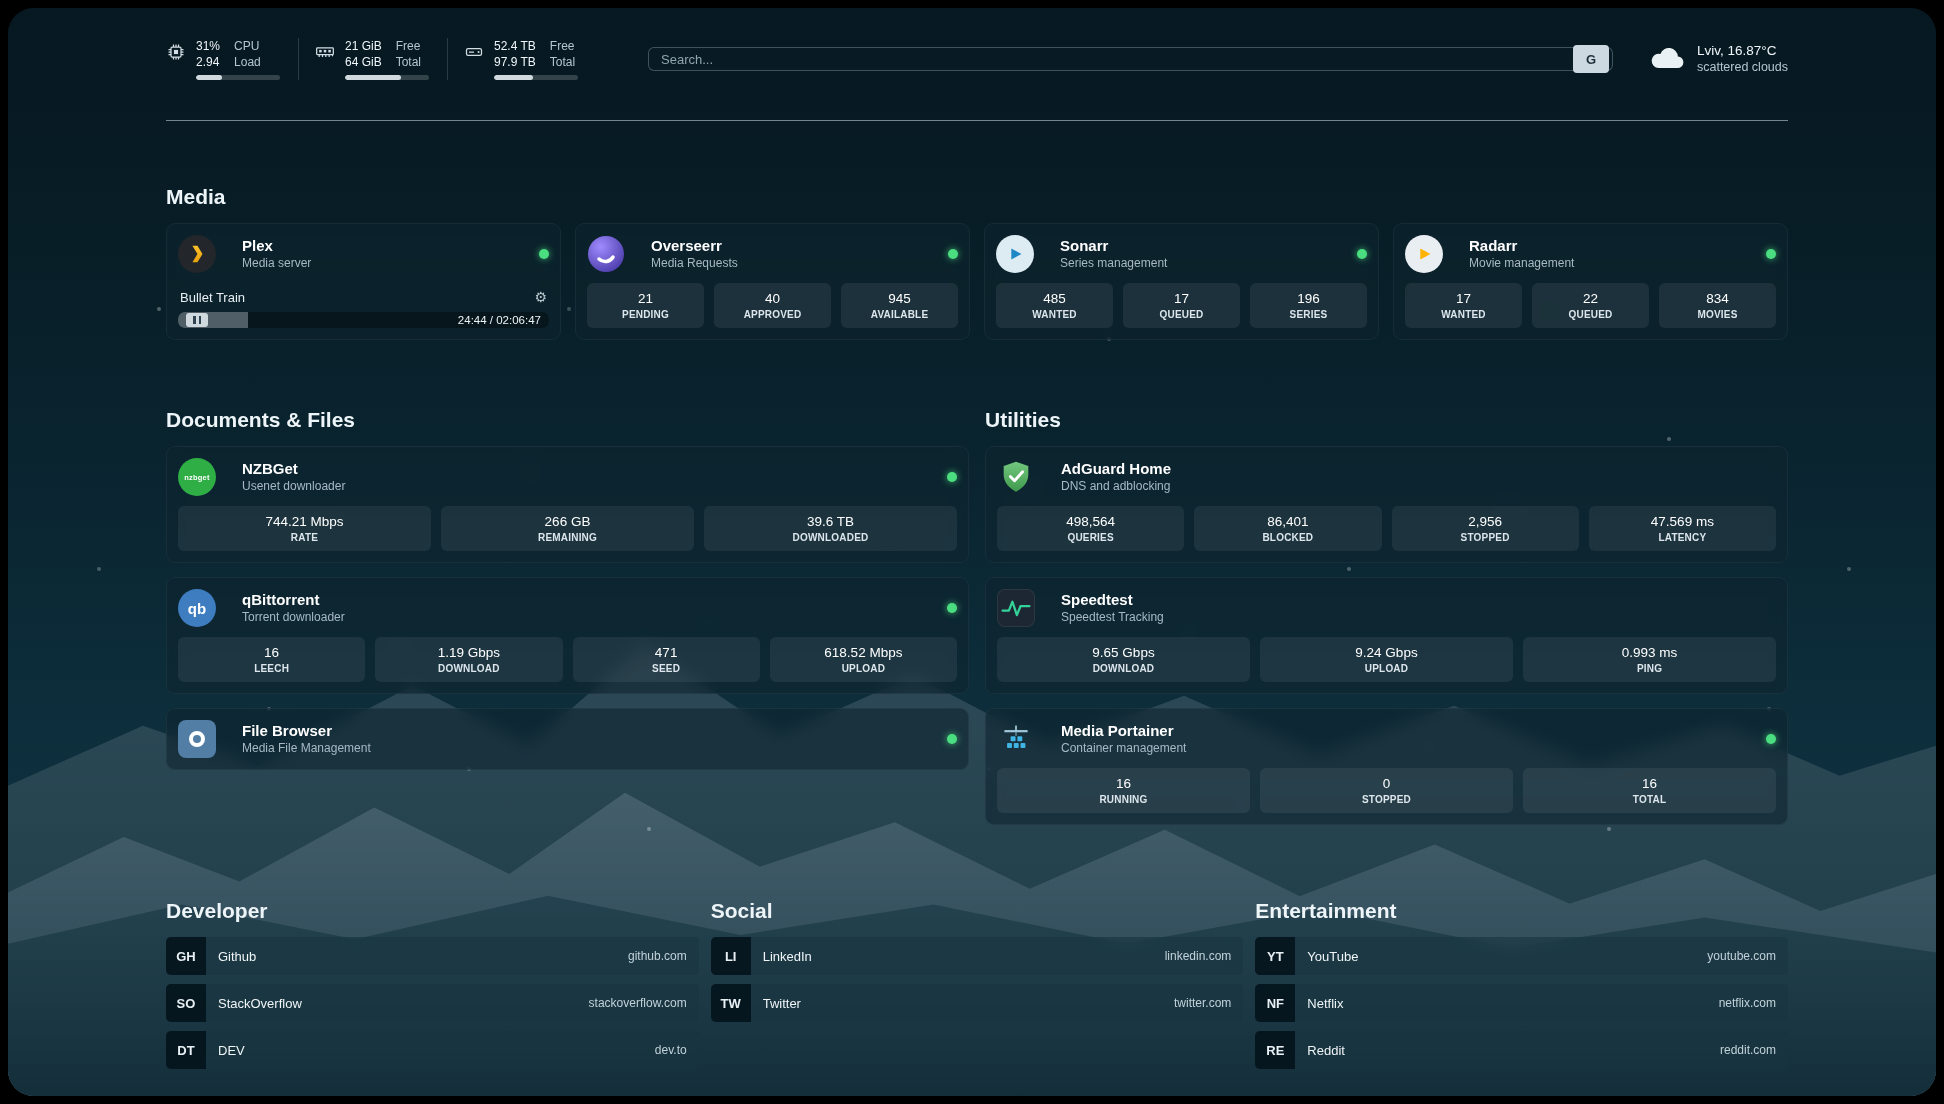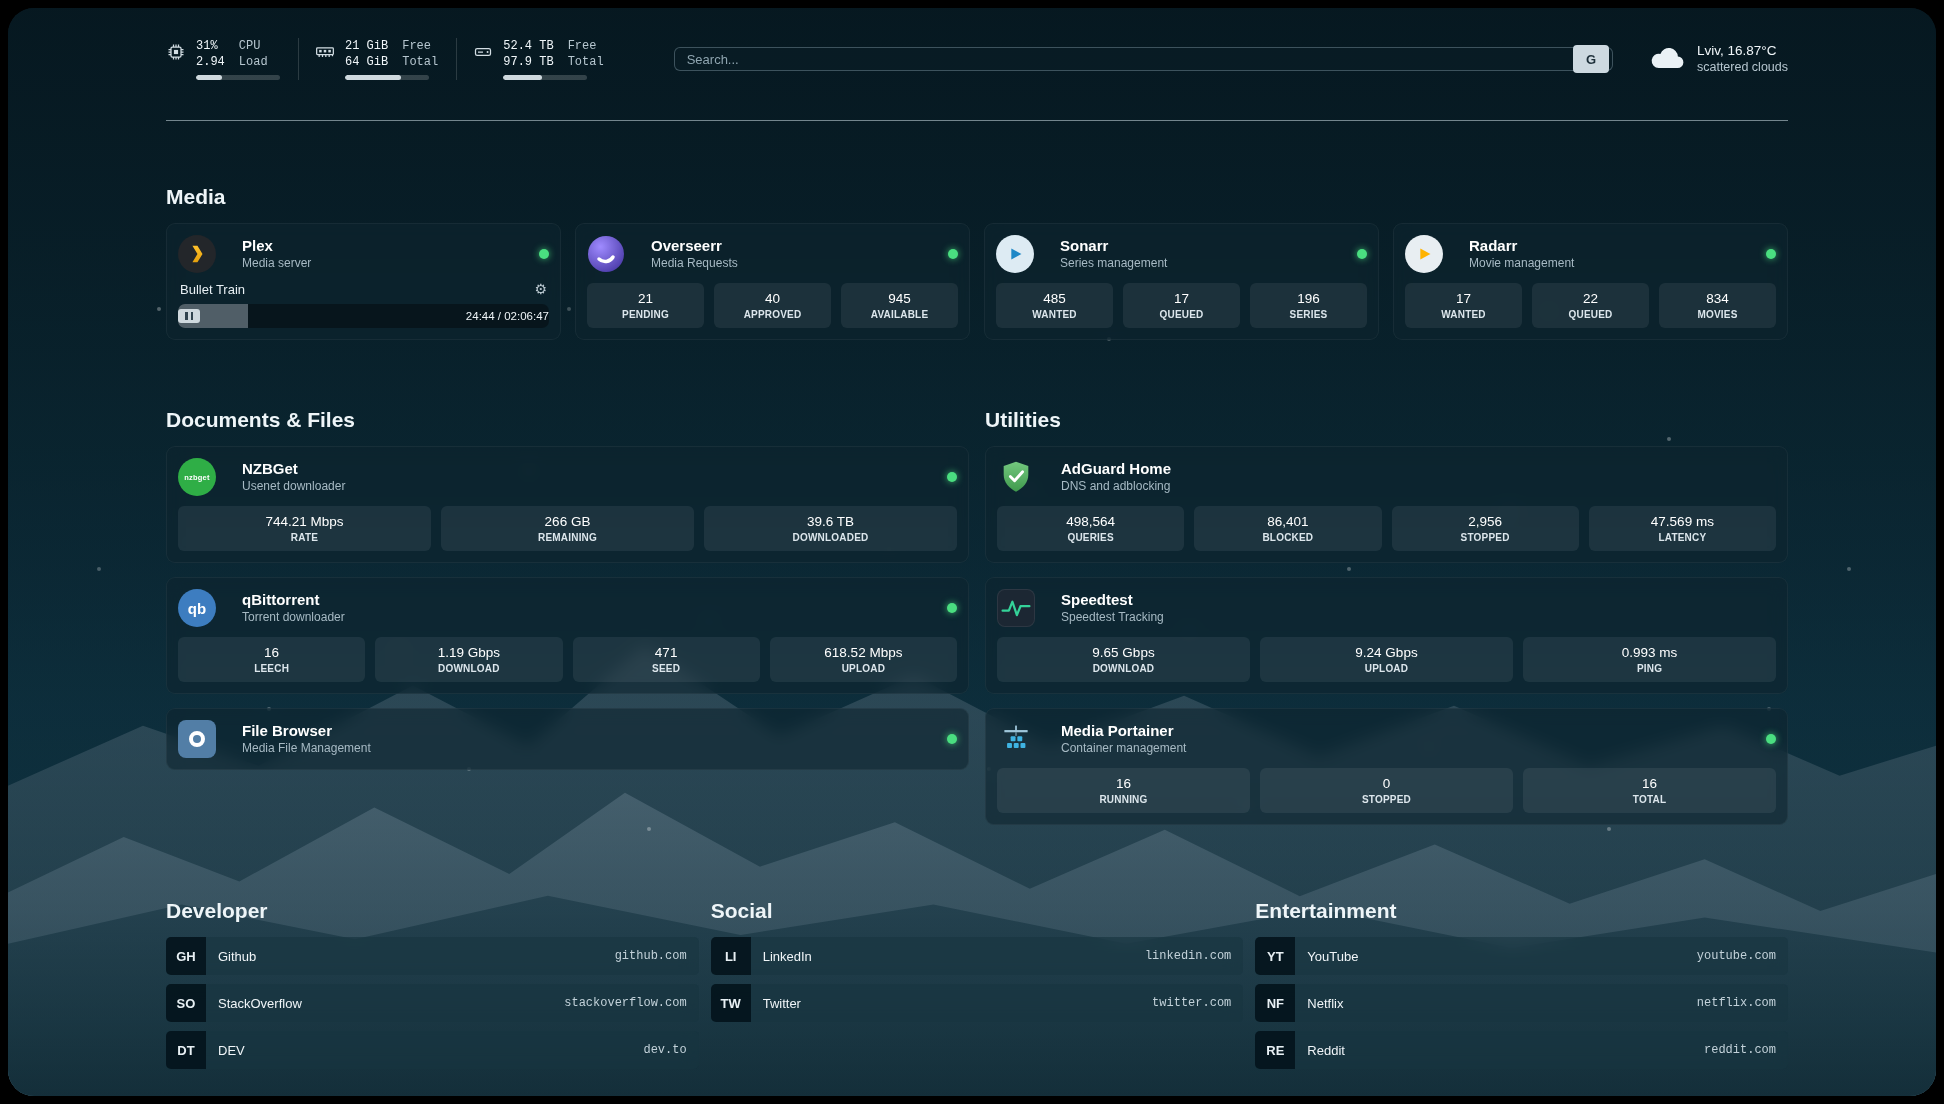--- a/index.html
+++ b/index.html
@@ -33,21 +33,21 @@
 
   .content { position:absolute; inset:0; z-index:3; padding:30px 148px 0 158px; }
 
   
   .topbar { display:flex; align-items:center; }
   .sysstats { display:flex; align-items:center; }
   .statgroup { display:flex; align-items:flex-start; gap:10px; padding:0 18px 0 0; margin-right:16px;
                border-right:1px solid rgba(255,255,255,.15); }
   .statgroup:first-child { padding-left:0; }
   .sysicon { margin-top:4px; display:flex; }
-  .statbody { display:flex; flex-direction:column;font-family:Liberation Mono, monospace; }
+  .statbody { display:flex; flex-direction:column; }
   .statrows { display:flex; gap:14px; }
   .statcol { display:flex; flex-direction:column; line-height:16px; }
   .statcol .v { font-size:12px; color:#f0f6f9; }
   .statcol .l { font-size:12px; color:#b6c6cf; }
   .statbar { margin-top:5px; height:5px; border-radius:3px; background:rgba(255,255,255,.18); overflow:hidden; width:84px; }
   .statfill { height:100%; background:#cfd9de; border-radius:3px; }
 
   .searchwrap { flex:1; margin:0 36px; height:24px; border:1px solid rgba(160,185,200,.35); border-radius:6px;
                 background:rgba(10,30,40,.45); display:flex; align-items:center; padding:3px 3px 3px 12px; }
   .searchwrap input { flex:1; background:transparent; border:none; outline:none; color:#dce7ec; font-size:13px;
@@ -83,40 +83,40 @@
   .stats { display:flex; gap:10px; margin-top:auto; padding-top:10px; }
   .stat { flex:1; background:rgba(255,255,255,.07); border-radius:6px; padding:8px 4px; text-align:center; }
   .stat-value { font-size:13.5px; color:#fff; }
   .stat-label { font-size:10px; font-weight:700; color:#dce6ec; margin-top:3px; letter-spacing:.2px; }
 
   
   .np { margin-top:auto; padding-top:8px; }
   .np-title-row { display:flex; align-items:center; justify-content:space-between; padding:0 2px; }
   .np-title { font-size:13px; color:#e8f0f4; }
   .gear { font-size:14px; color:#b9c7cf; cursor:pointer; }
-  .np-bar { margin-top:7px; height:24px; background:rgba(0,0,0,.35); border-radius:7px; position:relative;
-            display:flex; align-items:center; padding:0 0; overflow:hidden; }
+  .np-bar { margin-top:7px; height:16px; background:rgba(0,0,0,.35); border-radius:7px; position:relative;
+            display:flex; align-items:center; padding:0 8px; overflow:hidden; }
   .np-fill { position:absolute; left:0; top:0; bottom:0; background:rgba(190,205,215,.40); border-radius:5px 0 0 5px; }
   .pause { position:relative; z-index:1; width:22px; height:14px; background:#cfd9de; border-radius:3px;
            display:flex; align-items:center; justify-content:center; gap:3px; cursor:pointer; }
   .pause i { display:block; width:2.5px; height:8px; background:#31444f; }
   .np-time { position:relative; z-index:1; margin-left:auto; font-size:11.5px; color:#eef4f7; }
 
   .cols { display:grid; grid-template-columns:1fr 1fr; gap:0 16px; align-items:start; margin-top:68px; }
   .col-stack { display:flex; flex-direction:column; }
   .col-stack .card { margin-bottom:14px; }
 
   
   .bookmarks { display:grid; grid-template-columns:1fr 1fr 1fr; gap:0 12px; margin-top:60px; align-items:start; }
   .bm-row { display:flex; align-items:center; height:38px; background:rgba(23,52,64,.55); border-radius:5px;
             overflow:hidden; margin-bottom:9px; backdrop-filter:blur(8px); cursor:pointer; }
   .bm-abbr { width:40px; height:100%; background:rgba(4,18,26,.85); color:#e8f0f4; font-size:13px; font-weight:700;
              display:flex; align-items:center; justify-content:center; flex:none; }
   .bm-name { margin-left:12px; font-size:13px; color:#f0f5f8; }
-  .bm-url { margin-left:auto; margin-right:12px; font-size:12px; color:#c3d2da;font-family:Liberation Mono, monospace; }
+  .bm-url { margin-left:auto; margin-right:12px; font-size:12px; color:#c3d2da; }
 
   .nzb-label { font-size:7.5px; font-weight:700; color:#fff; letter-spacing:.2px; }
   .qb-label { font-size:15px; font-weight:700; color:#fff; }
   .fb-ring { width:16px; height:16px; border:4px solid #fff; border-radius:50%; }
 </style>
 </head>
 <body>
 
 <div class="frame">
   <div class="mtn mtn-far"></div>

